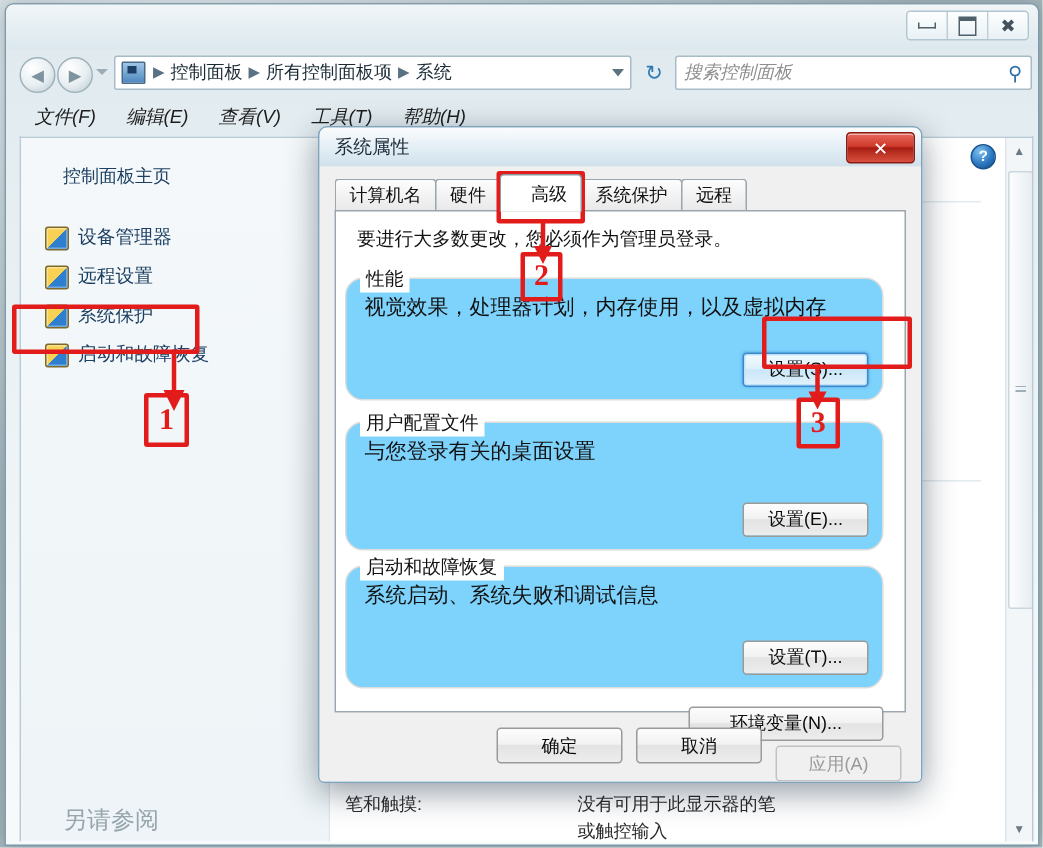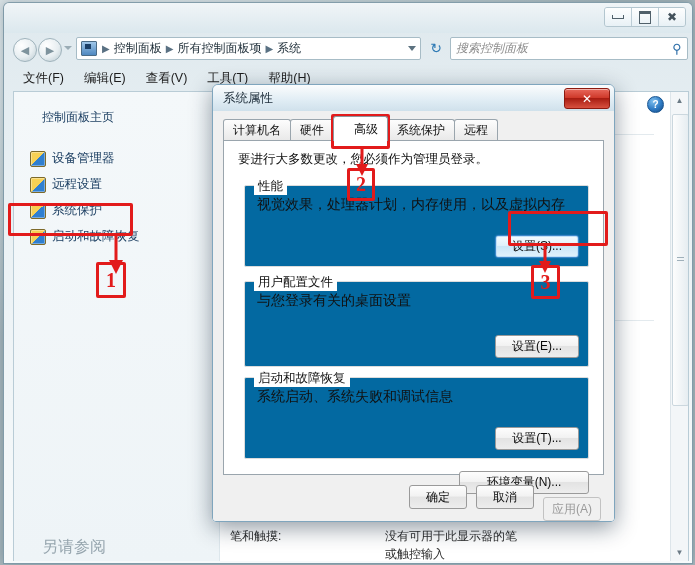--- a/index.html
+++ b/index.html
@@ -84,21 +84,21 @@
   }
   #search-placeholder{font-size:12px;color:#8d8d8d;font-style:italic;}
   #search-icon{margin-left:auto;color:#2d6ea8;font-size:13px;transform:scaleX(-1);}
 
   
   #menubar{
     position:absolute;left:9px;top:64px;width:676px;height:22px;
     display:flex;align-items:center;gap:0px;
     font-size:12.5px;color:#1c1c1c;
   }
-  .menu-item{padding:2px 10px;}
+  .menu-item{padding:2px 10px;font-style:italic;}
 
   
   #content-pane{
     position:absolute; left:9px; top:88px; width:676px; height:470px;
     background:#ffffff;
     border:1px solid #b9ccd6;
     border-bottom:none;
     box-sizing:border-box;
     overflow:hidden;
   }
@@ -206,23 +206,23 @@
   .tab.active{
     height:24px;background:#fff;border-color:#8d989f;
     position:relative;z-index:3;padding-left:20px;
   }
   #tabpage{
     position:absolute;left:10px;top:29px;right:10px;bottom:46px;
     background:#fff;border:1px solid #9aa5ad;box-sizing:border-box;
   }
   #admin-note{position:absolute;left:14px;top:10px;font-size:12.5px;color:#111;}
   .group{
-    position:absolute;left:20px;right:14px;
-    border:1px solid #dcdcdc;border-radius:2px;
-    background:#0369a1;box-sizing:border-box;
+    position:absolute;left:6px;right:14px;
+    border:1px solid #dcdcdc;border-radius:12px;
+    background:#7dd3fc;box-sizing:border-box;
   }
   .group-title{
     position:absolute;left:9px;top:-8px;background:#fff;padding:0 4px;
     font-size:12.5px;color:#111;
   }
   .group-desc{position:absolute;left:12px;top:10px;font-size:14px;color:#111;}
   .btn{
     font-size:12px;color:#0b0b0b;
     background:linear-gradient(180deg,#fdfdfd 0%, #f2f2f2 46%, #e3e3e3 50%, #ededed 100%);
     border:1px solid #9a9a9a;border-radius:3px;
@@ -237,21 +237,21 @@
   #group-profile{top:140px;height:86px;text-decoration:underline;}
   #btn-profile{position:absolute;right:9px;bottom:8px;width:84px;height:23px;}
   #group-startup{top:236px;height:82px;}
   #btn-startup{position:absolute;right:9px;bottom:8px;width:84px;height:23px;}
   #btn-envvar{position:absolute;right:14px;top:330px;width:130px;height:23px;}
   #dlg-footer{
     position:absolute;left:0;right:0;bottom:10px;height:26px;
     display:flex;justify-content:flex-end;gap:9px;padding-right:13px;
     box-sizing:border-box;
   }
-  #dlg-footer .btn{width:58px;height:24px;}
+  #dlg-footer .btn{width:84px;height:24px;}
 
   
   .ann-box{position:absolute;border:3px solid #e21b1b;border-radius:2px;box-sizing:border-box;pointer-events:none;}
   .ann-num{
     position:absolute;border:3px solid #e21b1b;border-radius:2px;
     display:flex;align-items:center;justify-content:center;
     color:#e21b1b;font-weight:bold;font-size:20px;
     background:rgba(255,255,255,0.0);
     font-family:"Liberation Serif", serif;
     box-sizing:border-box;

